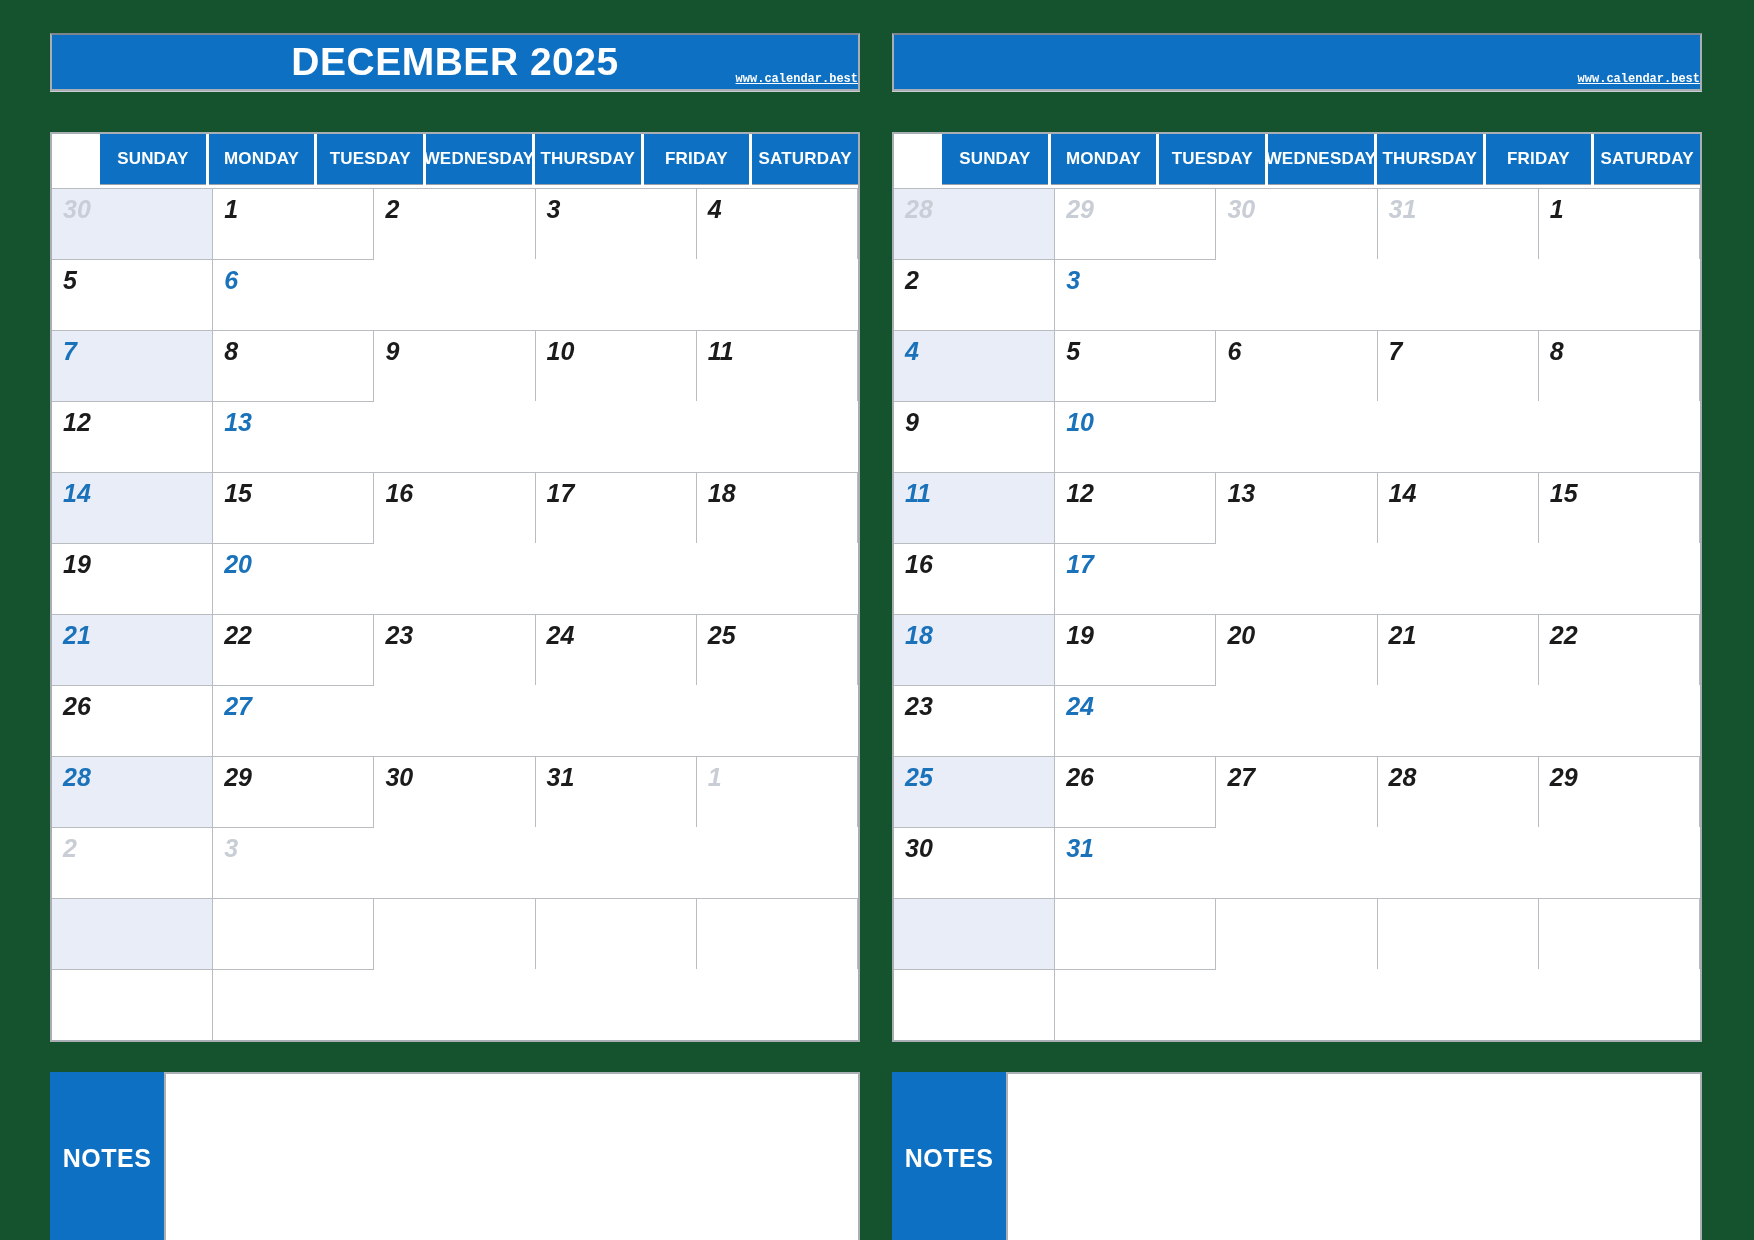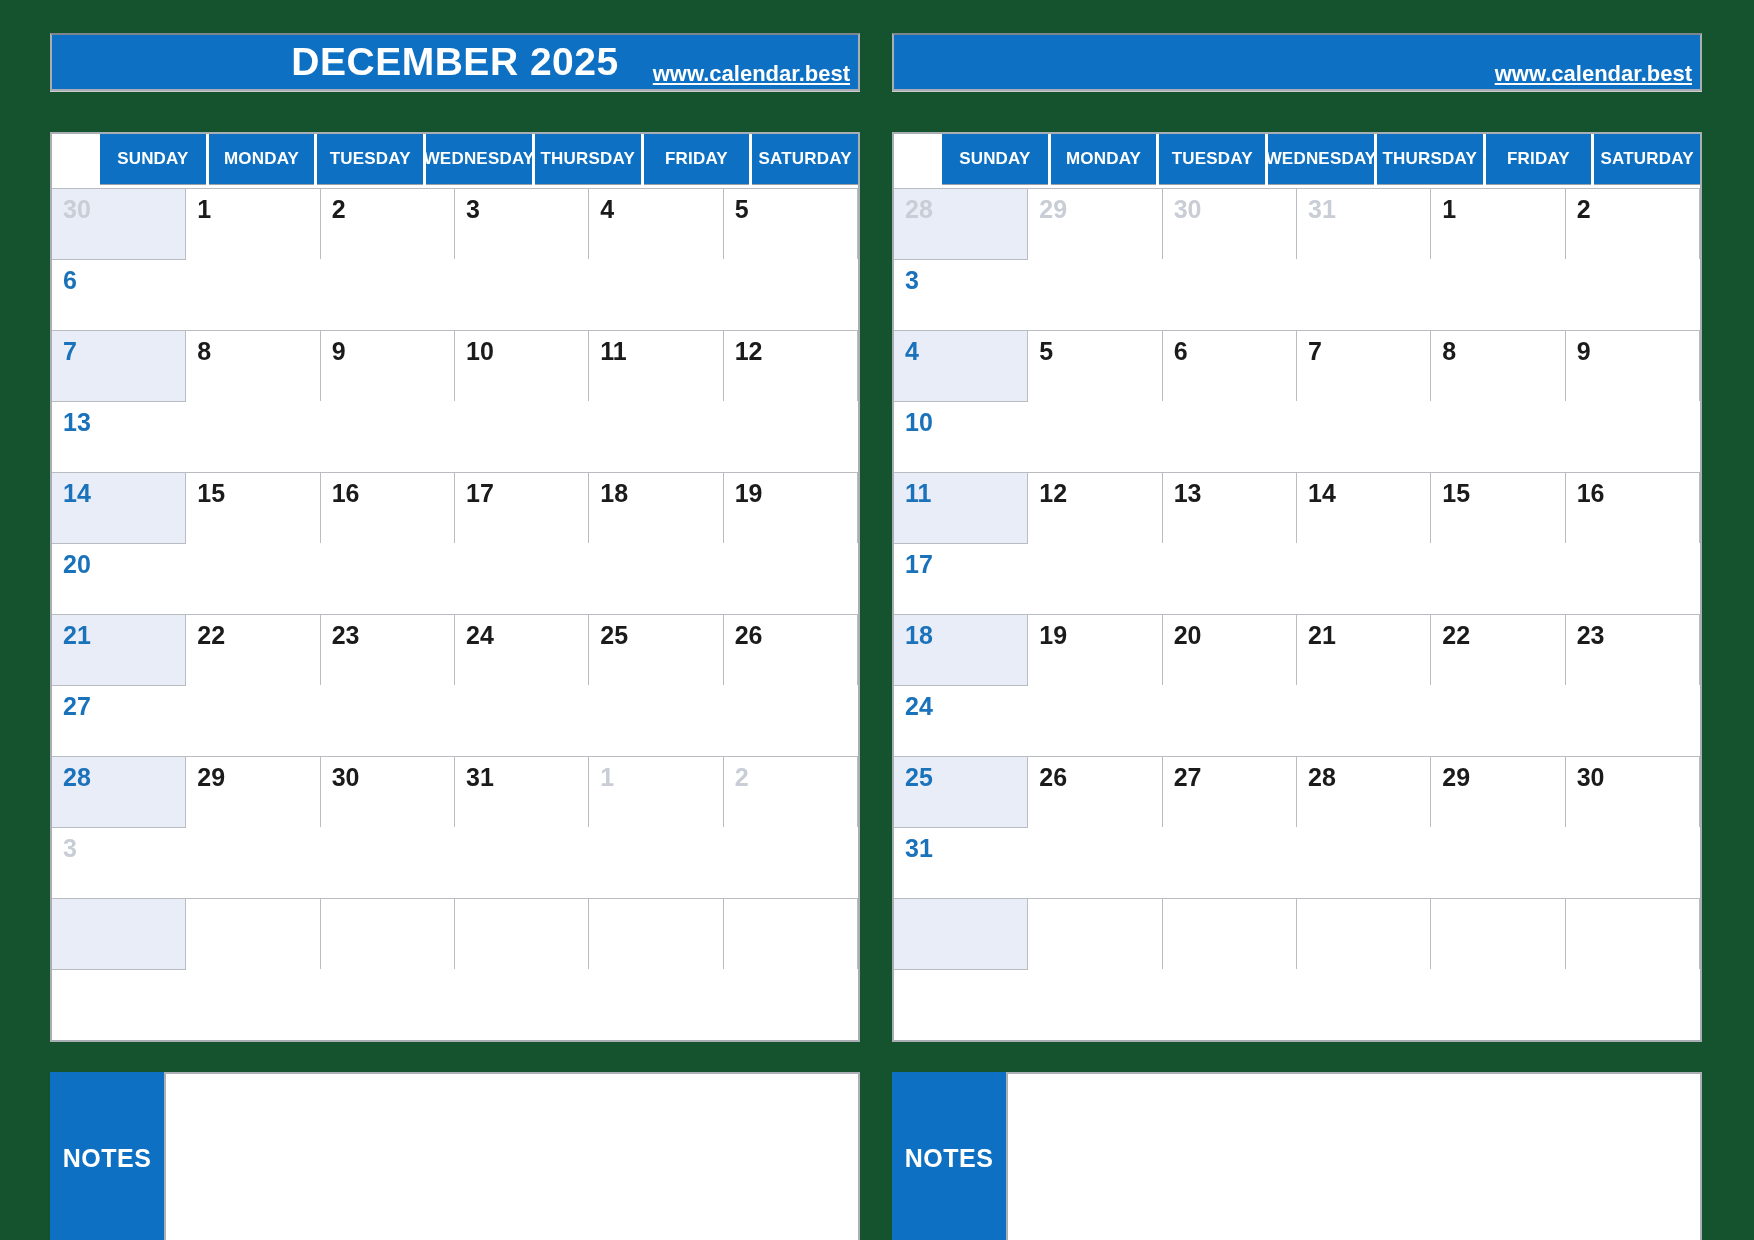--- a/index.html
+++ b/index.html
@@ -20,34 +20,34 @@
   .calendar.c1 { left: 892px; }
 
   .title-bar {
     position: relative; height: 58px; background: var(--blue);
     border: 2px solid var(--frame); border-top-color: #7d848c;
     display: flex; align-items: center; justify-content: center;
     box-shadow: 0 1px 0 #c9ccd0;
   }
   .title { color: #fff; font-size: 39px; font-weight: bold; letter-spacing: 0.5px; line-height: 1; padding-bottom: 2px; }
   .site-link {
-    position: absolute; right: 8px; bottom: 3px;
-    color: #fff; font-size: 22px; font-weight: bold;
-    text-decoration: underline; cursor: pointer; line-height: 1.1;
+    position: absolute; right: 0; bottom: 3px;
+    color: #fff; font-size: 12px; font-weight: bold;
+    text-decoration: underline; cursor: pointer; line-height: 1.1; font-family: Liberation Mono, monospace;
   }
 
   .grid { margin-top: 41px; border: 2px solid var(--frame); background: #fff; }
   .day-headers { display: grid; grid-template-columns: repeat(7, 1fr); gap: 3px; background: #fff; margin-bottom: 3px; padding-left: 48px; }
   .dh-cell {
     background: var(--blue); height: 51px;
     display: flex; align-items: center; justify-content: center;
     color: #fff; font-size: 17px; font-weight: bold; letter-spacing: 0.2px;
     border-bottom: 1px solid #9aa1a8; overflow: hidden; white-space: nowrap;
   }
-  .week-row { display: grid; grid-template-columns: repeat(6, 1fr); height: 142px; }
+  .week-row { display: grid; grid-template-columns: repeat(5, 1fr); height: 142px; font-style: italic; }
   .day-cell { border-top: 1px solid var(--grid); border-right: 1px solid var(--grid); padding: 8px 0 0 11px; background: #fff; }
   .day-cell:last-child { border-right: none; }
   .day-cell.sunday { background: var(--sunbg); }
   .day-num { font-size: 25px; font-weight: bold; line-height: 1; color: #1b1b1b; }
   .day-num.weekend { color: var(--weekend); }
   .day-num.out { color: var(--outgray); }
 
   .notes { position: relative; margin-top: 30px; height: 172px; }
   .notes-area { position: absolute; left: 0; top: 0; width: 100%; height: 100%; border: 2px solid #aab0b6; background: #fff; }
   .notes-label {

